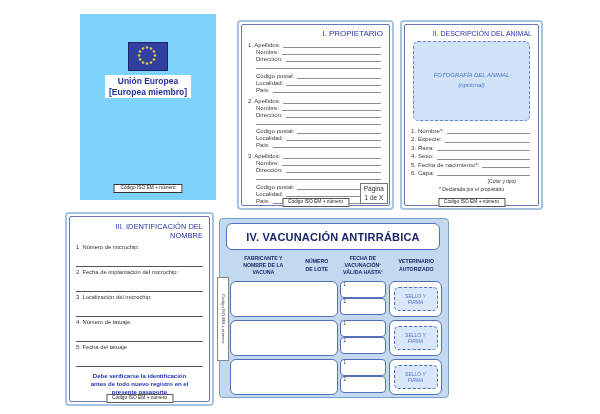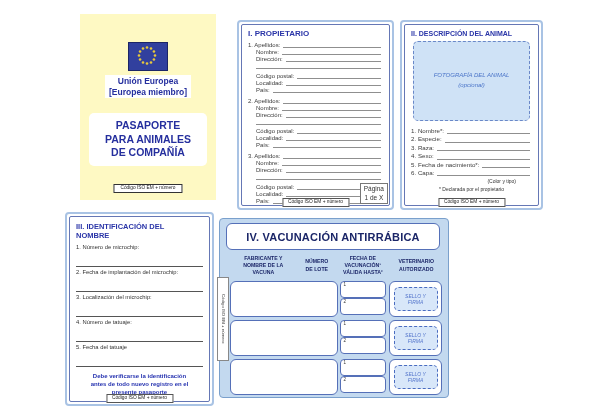--- a/index.html
+++ b/index.html
@@ -9,30 +9,30 @@
   }
 
   
   .page { position:absolute; background:#fff; border:2px solid #a9c3e4; border-radius:4px; }
   .inner { position:absolute; inset:2px; border:1px solid #6577b5; border-radius:2px; overflow:hidden; }
   .iso-footer {
     position:absolute; bottom:1px; left:50%; transform:translateX(-50%);
     background:#fff; border:1px solid #555; color:#222;
     font-size:4.8px; line-height:1.4; padding:0 5px; white-space:nowrap; z-index:3;
   }
-  .ptitle { text-align:left; color:#2a35a8; font-weight:bold; }
+  .ptitle { text-align:right; color:#2a35a8; font-weight:normal; }
   .frow { display:flex; align-items:flex-end; color:#3c3c3c; }
   .frow .lbl { white-space:nowrap; }
   .frow .line { flex:1; border-bottom:1px solid #8f8f8f; margin:0 2px 1px 3px; }
   .frow.sub .lbl { padding-left:8px; }
   .frow.noLbl { padding-left:8px; }
   .frow.noLbl .line { margin-left:0; }
 
   
-  .cover { position:absolute; left:80px; top:14px; width:136px; height:186px; background:#fef9c3; }
+  .cover { position:absolute; left:80px; top:14px; width:136px; height:186px; background:#7dd3fc; }
   .flag { position:absolute; left:50%; transform:translateX(-50%); top:28px; width:38px; height:27px;
           background:#31409e; border:1px solid #1c2566; }
   .union-box { position:absolute; top:61px; left:50%; transform:translateX(-50%);
           background:#fff; padding:1px 4px; font-weight:bold; color:#252f9e;
           font-size:8.5px; line-height:1.25; text-align:center; white-space:nowrap; }
   .cover-title { position:absolute; top:99px; left:50%; transform:translateX(-50%); width:114px;
           background:#fff; border-radius:5px; padding:6px 2px; font-weight:bold; color:#252f9e;
           font-size:10.5px; line-height:1.3; text-align:center; }
   .cover-footer { position:absolute; bottom:7px; left:50%; transform:translateX(-50%);
           background:#fff; border:1px solid #333; color:#222; font-size:4.8px;
@@ -115,25 +115,20 @@
         <circle cx="11.07" cy="16.5" r="1.3" fill="#e8c83c"></circle>
         <circle cx="10" cy="12.5" r="1.3" fill="#e8c83c"></circle>
         <circle cx="11.07" cy="8.5" r="1.3" fill="#e8c83c"></circle>
         <circle cx="14" cy="5.57" r="1.3" fill="#e8c83c"></circle>
       </svg>
     </div>
     <div class="union-box">
       <div>Unión Europea</div>
       <div>[Europea miembro]</div>
     </div>
-    <div class="cover-title">
-      <div>PASAPORTE</div>
-      <div>PARA ANIMALES</div>
-      <div>DE COMPAÑÍA</div>
-    </div>
     <div class="cover-footer">Código ISO EM + número</div>
   </div>
 
   <div class="page p1">
     <div class="inner">
       <div class="content">
         <div class="ptitle">I. PROPIETARIO</div>
 
         <div class="block">
           <div class="frow">

